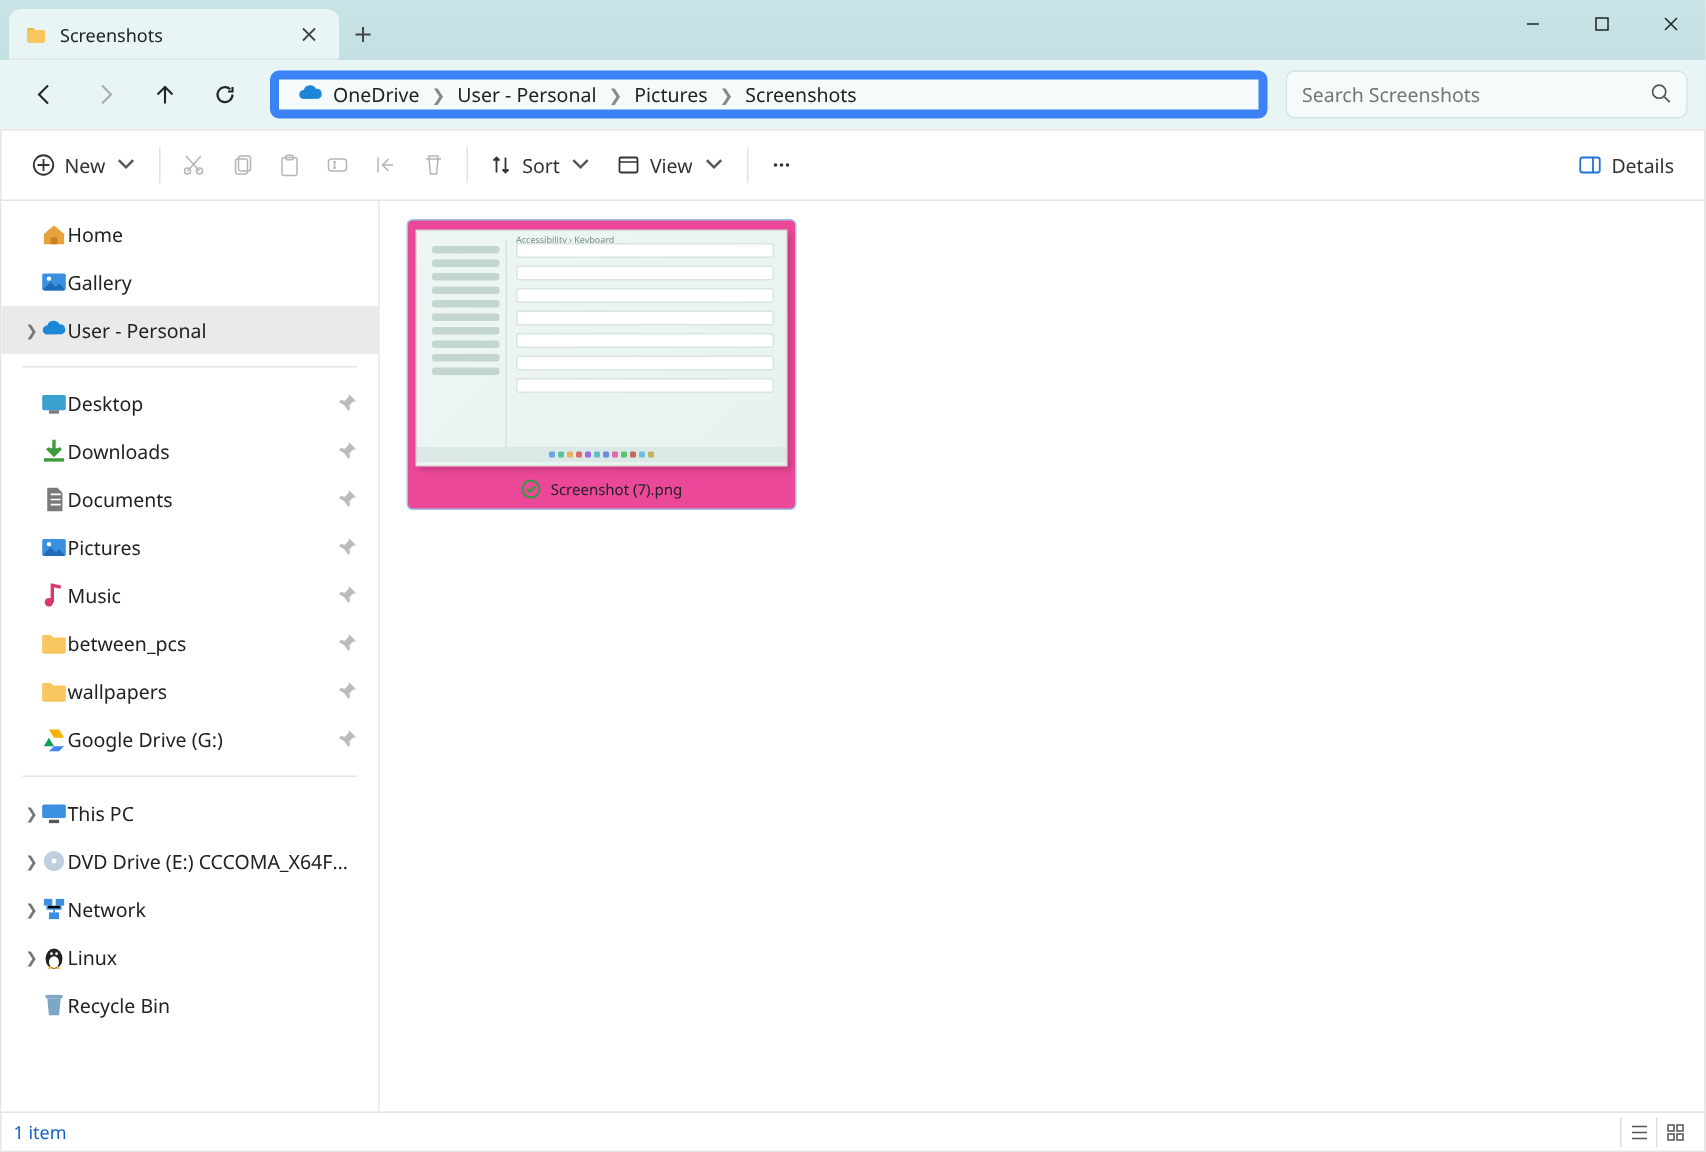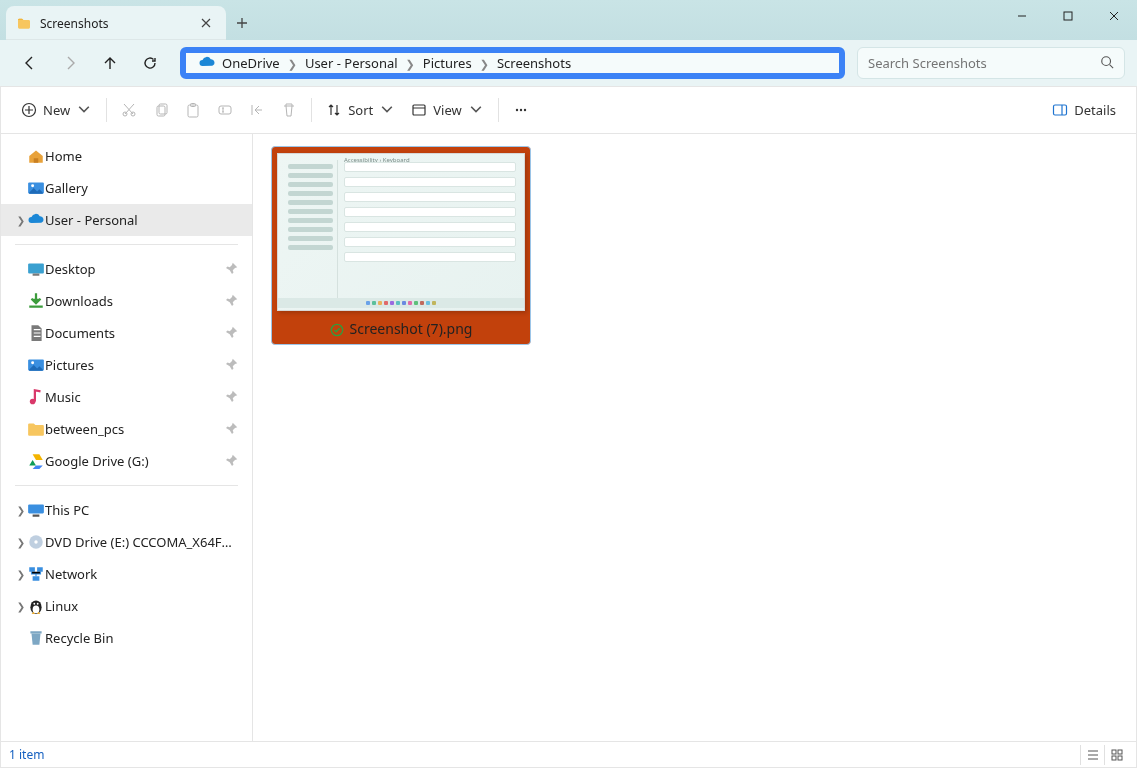--- a/index.html
+++ b/index.html
@@ -31,30 +31,30 @@
 .contentwrap { flex: 1; display: flex; background: #fff; border-left: 1px solid #e5e5e5; border-right: 1px solid #e5e5e5; overflow: hidden; }
 .sidebar { width: 252px; border-right: 1px solid #e5e5e5; padding: 6px 0; overflow-y: auto; font-size: 13px; color:#222; background:#fff;}
 .navitem { height: 32px; display: flex; align-items: center; padding: 0 14px; }
 .navitem.selected { background: #eaeaea; }
 .navitem .exp { width: 12px; color: #777; font-size: 10px; display:flex; justify-content:center;}
 .navitem .ico { width: 18px; height: 18px; display: flex; align-items: center; justify-content: center; }
 .navitem .lbl { flex: 1; white-space: nowrap; overflow: hidden; text-overflow: ellipsis; }
 .navitem .pin { color: #bcbcbc; }
 .navsep { height: 1px; background: #e5e5e5; margin: 8px 14px; }
 .mainarea { flex: 1; padding: 12px 18px; display: flex; align-content: flex-start; flex-wrap: wrap; gap: 18px; }
-.filecard { width: 260px; border-radius: 4px; border: 1px solid #9cc5e8; background: #c2410c; padding: 6px; display: flex; flex-direction: column; align-items: center; }
+.filecard { width: 260px; border-radius: 4px; border: 1px solid #9cc5e8; background: #ec4899; padding: 6px; display: flex; flex-direction: column; align-items: center; }
 .thumb { width: 248px; height: 158px; background: linear-gradient(135deg,#eef6f4,#e7f2f0); border: 1px solid #d7d7d7; box-shadow: 2px 2px 4px rgba(0,0,0,0.18); position: relative; overflow:hidden;}
 .thumb .tb-side{position:absolute;left:6px;top:6px;bottom:6px;width:54px;border-right:1px solid #d5e1de;display:flex;flex-direction:column;gap:4px;padding:4px 4px;}
 .thumb .tb-side div{height:5px;background:#c3d6d2;border-radius:2px;}
 .thumb .tb-main{position:absolute;left:66px;right:8px;top:8px;bottom:14px;display:flex;flex-direction:column;gap:5px;}
 .thumb .tb-main .row{height:10px;background:#fff;border:1px solid #d9e5e2;border-radius:2px;}
 .thumb .tb-title{position:absolute;left:66px;top:2px;font-size:6px;color:#7a8c87;}
 .thumb .tb-task{position:absolute;bottom:2px;left:0;right:0;height:10px;background:linear-gradient(#dbe9e6,#dbe9e6);display:flex;align-items:center;justify-content:center;gap:2px;}
 .thumb .tb-task span{width:4px;height:4px;border-radius:1px;}
-.filecard .flabel { margin-top: 8px; display: flex; align-items: center; gap: 6px; font-size: 14px; color: #222; }
+.filecard .flabel { margin-top: 8px; display: flex; align-items: center; gap: 6px; font-size: 10px; color: #222; }
 .statusico { width: 14px; height: 14px; }
 .statusbar { height: 27px; background: #fff; border-top: 1px solid #e5e5e5;border-left:1px solid #e5e5e5;border-right:1px solid #e5e5e5;border-bottom:1px solid #e5e5e5; display: flex; align-items: center; padding: 0 8px; font-size: 12px; color: #1560c0; }
 .statusbar .spacer { flex: 1; }
 .viewbtn { width: 24px; height: 20px; display: flex; align-items: center; justify-content: center; color: #555; border-left: 1px solid #e0e0e0; }
 svg { flex-shrink: 0; }
 </style>
 </head>
 <body>
 
 <div class="titlebar">
@@ -331,20 +331,32 @@
           </svg></span>
     </div>
     <div class="navitem">
       <span class="exp"></span>
         <span class="ico">
           <svg viewBox="0 0 16 16">
             <path fill="#f7c65f" d="M1 4a1 1 0 0 1 1-1h4l1.5 1.5H14a1 1 0 0 1 1 1V13a1 1 0 0 1-1 1H2a1 1 0 0 1-1-1z"></path>
           </svg>
         </span>
       <span class="lbl">between_pcs</span>
+      <span class="pin"><svg width="12" height="12" viewBox="0 0 16 16">
+            <path fill="currentColor" d="M9 1l6 6-3 1-3 3 1 3-2 2-3-5-4 4 4-4-5-3 2-2 3 1 3-3z"></path>
+          </svg></span>
+    </div>
+    <div class="navitem">
+      <span class="exp"></span>
+        <span class="ico">
+          <svg viewBox="0 0 16 16">
+            <path fill="#f7c65f" d="M1 4a1 1 0 0 1 1-1h4l1.5 1.5H14a1 1 0 0 1 1 1V13a1 1 0 0 1-1 1H2a1 1 0 0 1-1-1z"></path>
+          </svg>
+        </span>
+      <span class="lbl">wallpapers</span>
       <span class="pin"><svg width="12" height="12" viewBox="0 0 16 16">
             <path fill="currentColor" d="M9 1l6 6-3 1-3 3 1 3-2 2-3-5-4 4 4-4-5-3 2-2 3 1 3-3z"></path>
           </svg></span>
     </div>
     <div class="navitem">
       <span class="exp"></span>
         <span class="ico">
           <svg viewBox="0 0 16 16">
             <path fill="#0f9d58" d="M2 12l3-5 3 5z"></path>
             <path fill="#f4b400" d="M5 2h6l3 5H8z"></path>

